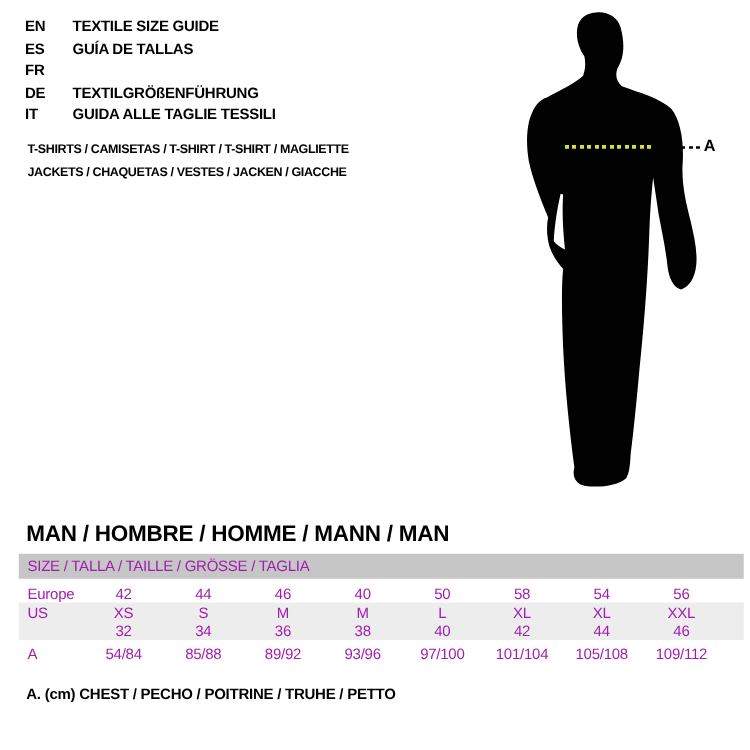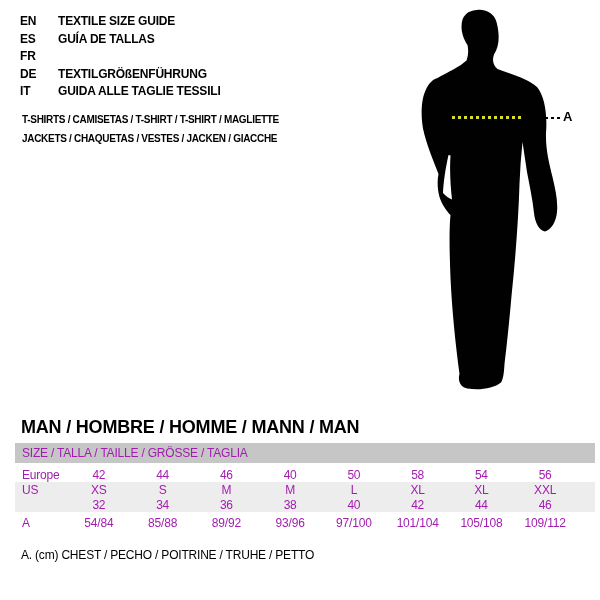--- a/index.html
+++ b/index.html
@@ -39,21 +39,21 @@
   .st-header { height:20px; line-height:20px; background:#c6c6c6; padding-left:7px; white-space:nowrap; }
   .st-band { background:#ededed; }
   .st-row { display:flex; align-items:flex-end; padding-right:18px; }
   .st-row .lbl { flex:0 0 52px; width:52px; padding-left:7px; box-sizing:border-box; }
   .st-row .cell { flex:1; text-align:center; }
   .r-europe { height:19px; }
   .r-us, .r-usnum { height:15px; }
   .r-a { height:18px; }
 
   
-  .footnote { left:21px; top:548px; font-size:12px; font-weight:normal; letter-spacing:-0.2px; white-space:nowrap; }
+  .footnote { left:21px; top:548px; font-size:12px; font-weight:bold; letter-spacing:-0.2px; white-space:nowrap; }
 </style>
 </head>
 <body>
 
 <div class="abs langs">
   <div class="lang-row">
     <span class="lang-code">EN</span>
     <span class="lang-label">TEXTILE SIZE GUIDE</span>
   </div>
   <div class="lang-row">

